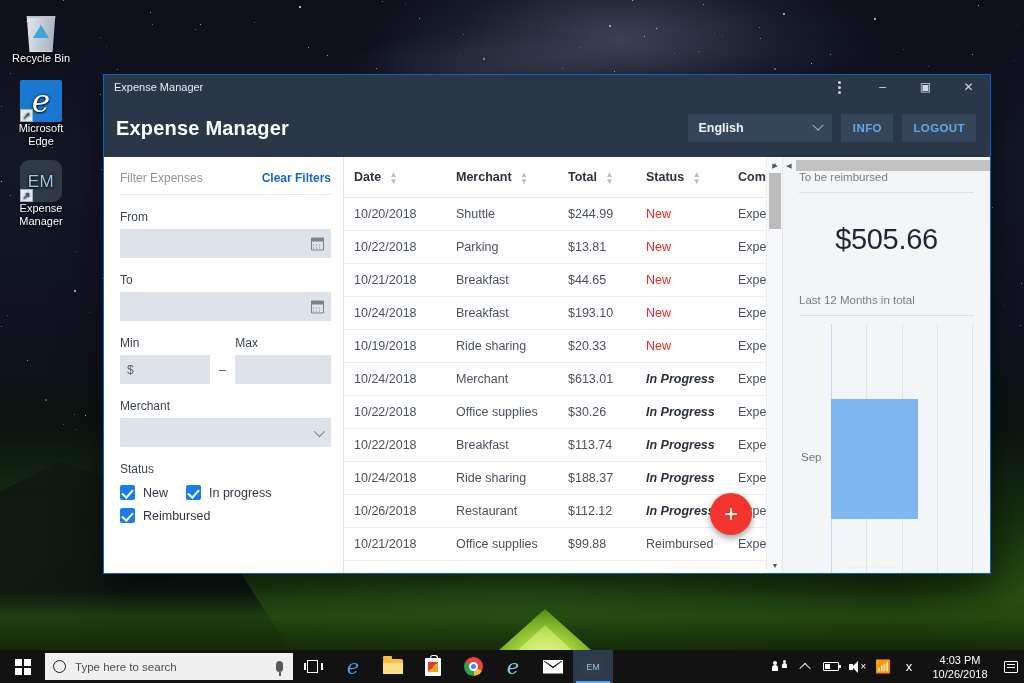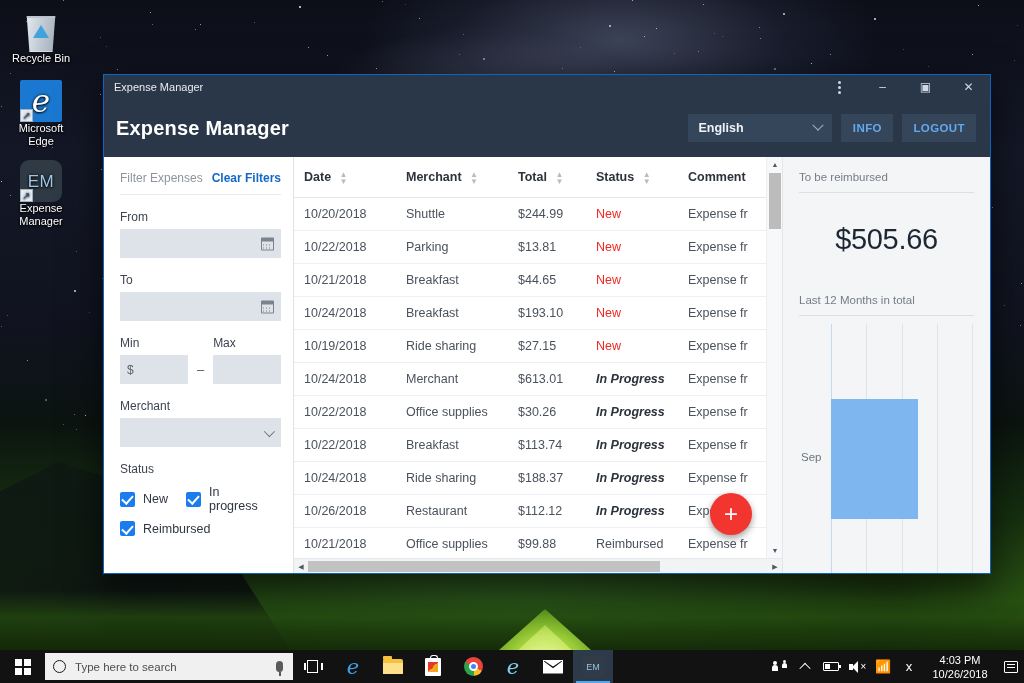--- a/index.html
+++ b/index.html
@@ -176,21 +176,21 @@
     font-size: 11.5px; font-weight: bold;
     letter-spacing: 0.4px;
     display: flex; align-items: center; justify-content: center;
     cursor: pointer;
   }
 
   .app-body { flex: 1; display: flex; min-height: 0; background: #ffffff; }
 
   
   .filters {
-    width: 190px; flex: none;
+    width: 240px; flex: none;
     background: #ffffff;
     border-right: 1px solid #dfe3e8;
     padding: 14px 12px 0 16px;
   }
   .filters-head {
     display: flex; align-items: baseline; justify-content: space-between;
     padding-bottom: 9px;
     border-bottom: 1px solid #e7eaee;
   }
   .filters-head .ftitle { color: #8d949c; font-size: 12px; }
@@ -247,21 +247,21 @@
     content: ""; position: absolute;
     left: 4px; top: 1.5px; width: 5px; height: 9px;
     border: solid #fff; border-width: 0 2px 2px 0;
     transform: rotate(42deg);
   }
   .cb-label { font-size: 12.5px; color: #2f3740; margin-right: 10px; }
 
   
   .table-wrap {
     flex: 1; min-width: 0;
-    display: flex; flex-direction: column;
+    display: flex; flex-direction: row;
     position: relative;
     background: #fff;
   }
   .table-scroll { flex: 1; display: flex; min-height: 0; }
   .table-inner { flex: 1; min-width: 0; overflow: hidden; }
   table.grid { width: 100%; border-collapse: collapse; table-layout: fixed; }
   table.grid th {
     text-align: left;
     font-size: 12.5px; font-weight: bold; color: #2c333c;
     padding: 13px 0 12px 10px;
@@ -985,21 +985,21 @@
                 <tr>
                   <td>10/24/2018</td>
                   <td>Breakfast</td>
                   <td>$193.10</td>
                   <td><span class="st-new">New</span></td>
                   <td>Expense fr</td>
                 </tr>
                 <tr>
                   <td>10/19/2018</td>
                   <td>Ride sharing</td>
-                  <td>$27.15</td>
+                  <td>$20.33</td>
                   <td><span class="st-new">New</span></td>
                   <td>Expense fr</td>
                 </tr>
                 <tr>
                   <td>10/24/2018</td>
                   <td>Merchant</td>
                   <td>$613.01</td>
                   <td><span class="st-prog">In Progress</span></td>
                   <td>Expense fr</td>
                 </tr>

